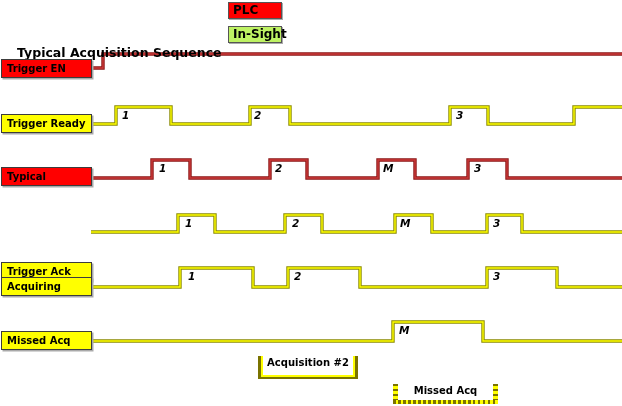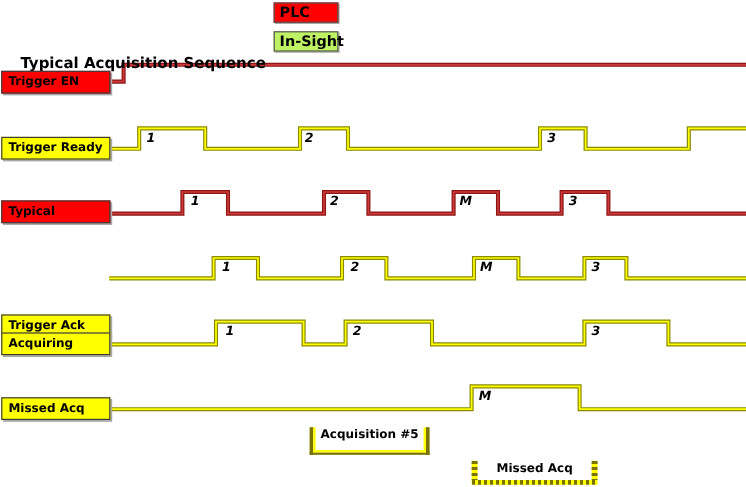--- a/index.html
+++ b/index.html
@@ -63,21 +63,21 @@
     <div class="pulse-num" style="left: 400px; top: 217px;">M</div>
     <div class="pulse-num" style="left: 493px; top: 217px;">3</div>
     <div class="sig-label yellow" style="top: 277px;">Acquiring</div>
     <div class="pulse-num" style="left: 188px; top: 270px;">1</div>
     <div class="pulse-num" style="left: 294px; top: 270px;">2</div>
     <div class="pulse-num" style="left: 493px; top: 270px;">3</div>
     <div class="sig-label yellow" style="top: 331px;">Missed Acq</div>
     <div class="pulse-num" style="left: 399px; top: 324px;">M</div>
     <div class="bracket" style="left: 258px; top: 356px; width: 100px; height: 23px; border-left: 3px solid rgb(122, 115, 0); border-right: 3px solid rgb(122, 115, 0); border-bottom: 2px solid rgb(122, 115, 0); box-sizing: border-box;">
       <div class="bracket-inner"></div>
-      <div class="bracket-label">Acquisition #5</div>
+      <div class="bracket-label">Acquisition #2</div>
     </div>
     <div class="bracket" style="left: 393px; top: 384px; width: 105px; height: 20px;">
       <div class="dash-v" style="left: 0px; top: 0px; height: 16px; background: repeating-linear-gradient(rgb(122, 115, 0) 0px, rgb(122, 115, 0) 2.5px, rgb(255, 255, 0) 2.5px, rgb(255, 255, 0) 5px);"></div>
       <div class="dash-v" style="right: 0px; top: 0px; height: 16px; background: repeating-linear-gradient(rgb(122, 115, 0) 0px, rgb(122, 115, 0) 2.5px, rgb(255, 255, 0) 2.5px, rgb(255, 255, 0) 5px);"></div>
       <div class="dash-h" style="left: 0px; bottom: 0px; width: 100%; background: repeating-linear-gradient(to right, rgb(122, 115, 0) 0px, rgb(122, 115, 0) 2.5px, rgb(255, 255, 0) 2.5px, rgb(255, 255, 0) 5px);"></div>
       <div class="bracket-label">Missed Acq</div>
     </div>
   </div>
 
 </body></html>

